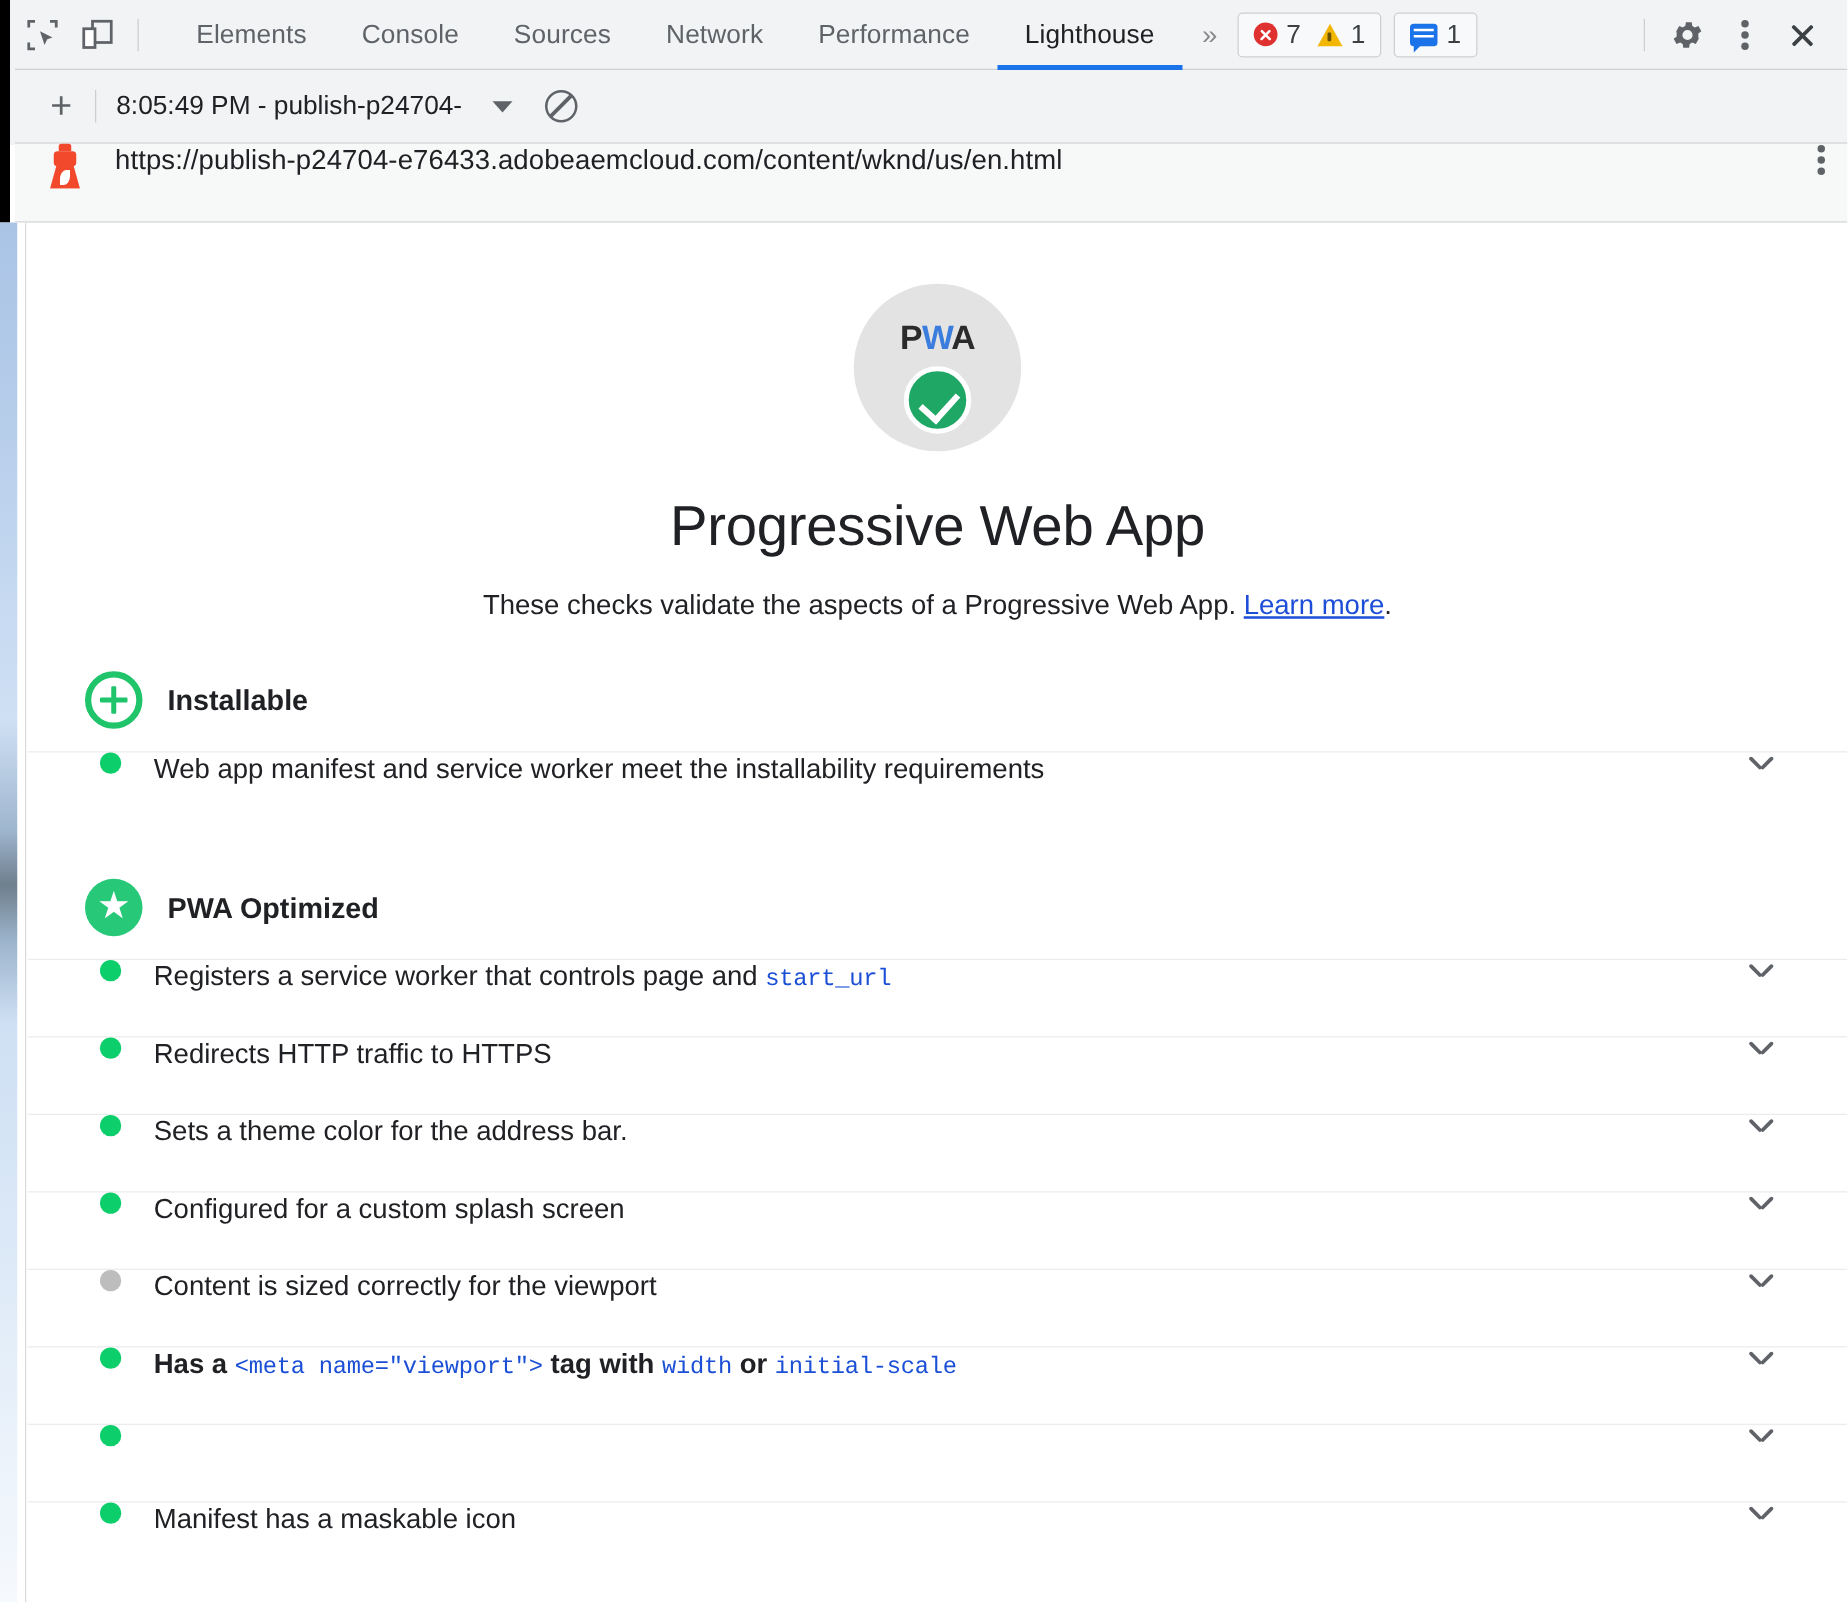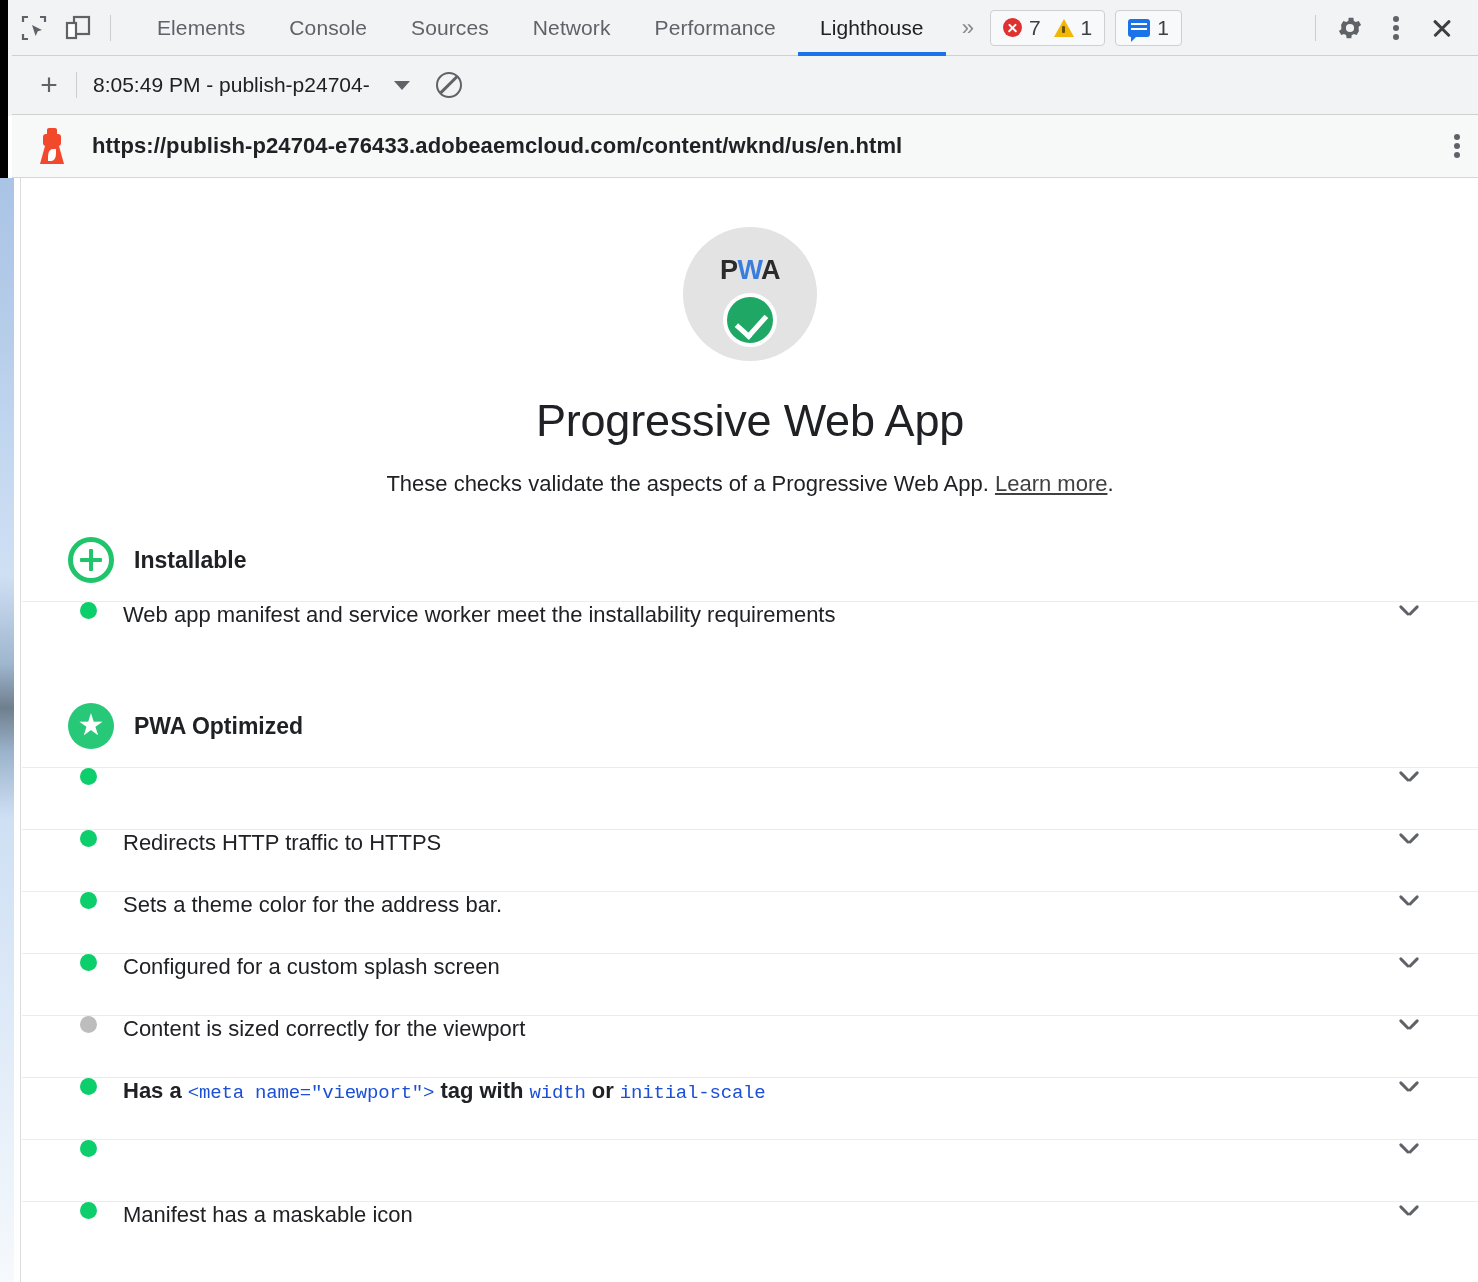--- a/index.html
+++ b/index.html
@@ -128,21 +128,21 @@
   }
   .clear-btn::after {
     content: ""; position: absolute; left: -1px; top: 8.5px; width: 24px; height: 2.6px;
     background: #5f6368; transform: rotate(-45deg);
   }
 
   
   .url-bar {
     position: absolute; left: 12px; top: 115px; right: 0; height: 63px;
     background: #f7f8f8; border-bottom: 1px solid #d6d6d6;
-    display: flex; align-items: center; padding: 0 18px 0 26px; font-weight: bold;
+    display: flex; align-items: flex-start; padding: 0 18px 0 26px;
   }
   .lh-logo { width: 28px; height: 36px; position: relative; flex: 0 0 auto; }
   .lh-logo .top    { position: absolute; left: 9px; top: 0; width: 10px; height: 6px;
                      background: #f2482b; border-radius: 2px 2px 0 0; }
   .lh-logo .body   { position: absolute; left: 5px; top: 6px; width: 18px; height: 12px;
                      background: #f2482b; border-radius: 3px; }
   .lh-logo .base   { position: absolute; left: 2px; top: 17px; width: 24px; height: 19px;
                      background: #f2482b; clip-path: polygon(22% 0, 78% 0, 100% 100%, 0 100%); }
   .lh-logo .flame  { position: absolute; left: 10px; top: 21px; width: 8px; height: 12px;
                      background: #fff; border-radius: 60% 0 60% 0; }
@@ -173,21 +173,21 @@
     background: #1fa765; border: 4px solid #fff;
   }
   .pwa-check::after {
     content: ""; position: absolute; left: 15px; top: 11px; width: 14px; height: 24px;
     border-right: 5px solid #fff; border-bottom: 5px solid #fff; transform: rotate(42deg);
   }
   h1.cat-title {
     font-size: 45px; font-weight: normal; color: #202124; margin-top: 34px; letter-spacing: -.2px;
   }
   .cat-desc { font-size: 22px; color: #202124; margin-top: 24px; }
-  .cat-desc a { color: #404040; text-decoration: underline; }
+  .cat-desc a { color: #1d4ed8; text-decoration: underline; }
 
   .group { margin-top: 34px; }
   .group-head {
     display: flex; align-items: center; gap: 20px; padding-left: 46px; height: 58px;
   }
   .g-icon { width: 46px; height: 46px; border-radius: 50%; flex: 0 0 auto; position: relative; }
   .g-icon.install { border: 5px solid #1fc46b; background: #fff; }
   .g-icon.install::before, .g-icon.install::after {
     content: ""; position: absolute; background: #1fc46b; border-radius: 1px;
   }
@@ -374,20 +374,21 @@
       <div class="group-head">
         <div class="g-icon star">
             <span class="s">★</span>
           </div>
         <div class="group-label">PWA Optimized</div>
       </div>
       <div class="audit-list">
 
         <div class="audit">
           <span class="dot"></span>
+          <span class="audit-text"><span>Registers a service worker that controls page and </span><code>start_url</code></span>
           <span class="chev"></span>
         </div>
 
         <div class="audit">
           <span class="dot"></span>
           <span class="audit-text"><span>Redirects HTTP traffic to HTTPS</span></span>
           <span class="chev"></span>
         </div>
 
         <div class="audit">

